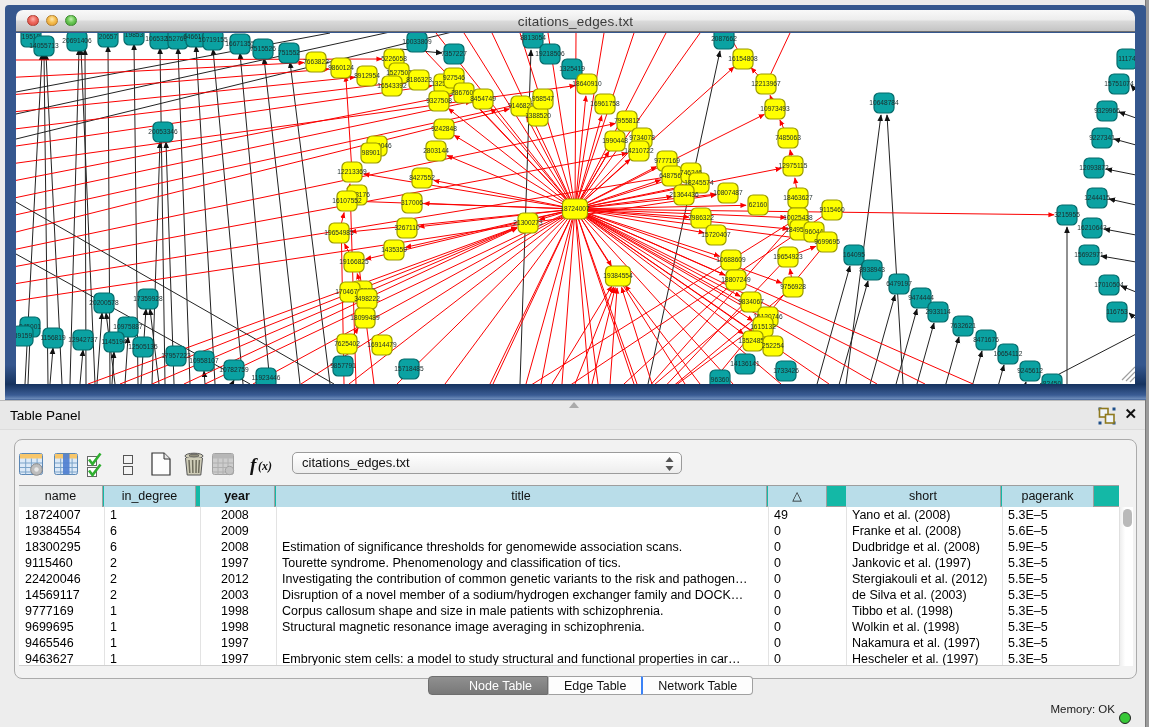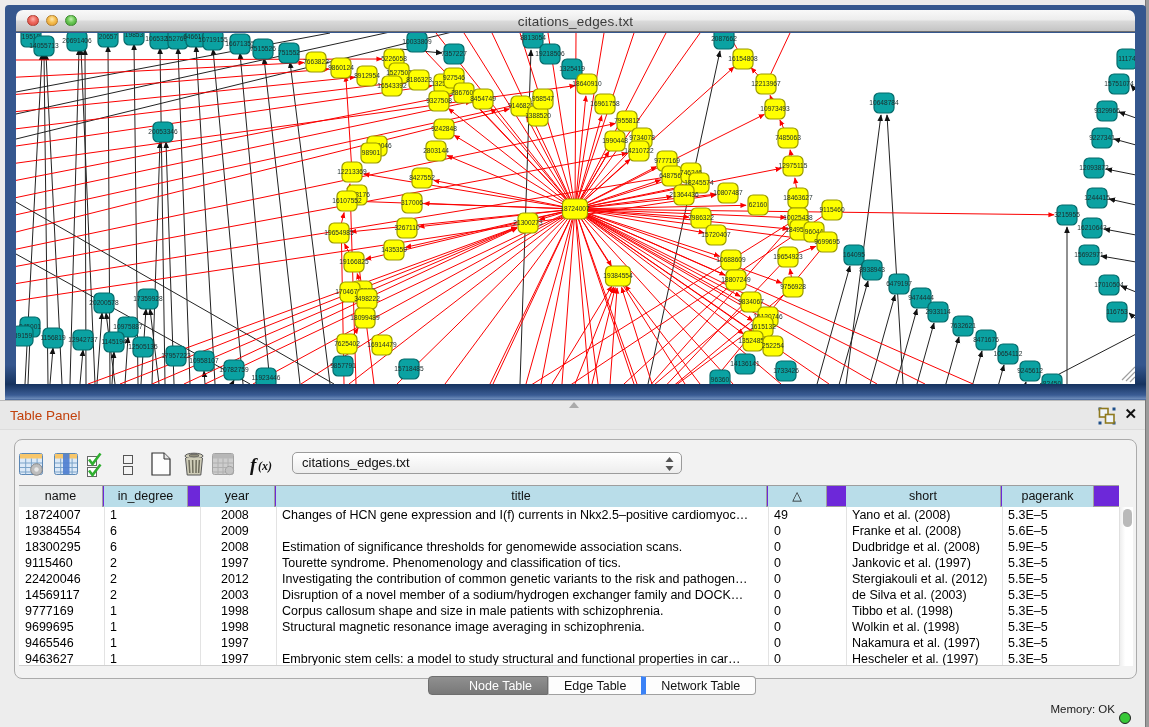--- a/index.html
+++ b/index.html
@@ -20,31 +20,31 @@
 #titlebar .tl { position:absolute; top:4.6px; width:11.5px; height:11.5px; border-radius:50%; }
 #tl1 { left:11px; background:radial-gradient(circle at 50% 35%,#ffb3ac 0%,#ee6a60 45%,#d44439 100%); border:0.8px solid #b03d32;}
 #tl2 { left:30px; background:radial-gradient(circle at 50% 35%,#ffe9b3 0%,#f5bf4f 45%,#e0952e 100%); border:0.8px solid #b5812c;}
 #tl3 { left:49px; background:radial-gradient(circle at 50% 35%,#c4f0b4 0%,#6cc956 45%,#3f9e31 100%); border:0.8px solid #3d8a2f;}
 #title { width:1119px; top:3.5px; text-align:center; font-size:13.5px; color:#3a3a3a; letter-spacing:0.2px;}
 #canvas { left:0; top:22.5px; width:1119px; height:351px; background:#fff; overflow:hidden; }
 
 
 #panel { left:0; top:400px; width:1145px; height:327px; background:#ededed; border-top:1px solid #b9b9b9;}
 #ptitle { left:0; top:0; width:1145px; height:29px; background:#e8e8e8; border-bottom:1px solid #dcdcdc;}
-#ptitle span { position:absolute; left:10px; top:7px; font-size:13.5px; color:#c2410c; }
+#ptitle span { position:absolute; left:10px; top:7px; font-size:13.5px; color:#000000; }
 #pfloat { right:28px; top:5px; }
 #pclose { right:8px; top:4px; font-size:15px; font-weight:bold; color:#111; }
 #container { left:14px; top:38px; width:1123px; height:240px; background:#f2f2f2;
   border:1px solid #ababab; border-radius:8px; }
 #toolbar { left:4px; top:4px; width:1100px; height:30px; }
 #dropdown { left:273px; top:8px; width:390px; height:22px; background:linear-gradient(180deg,#ffffff,#ededed);
   border:1px solid #9b9b9b; border-radius:5px; font-size:13px; color:#111; line-height:20px; padding-left:9px;}
 #dropdown .st { position:absolute; right:7px; top:3.5px; }
 
-#thead { left:4px; top:45px; width:1100px; height:22px; border-top:1px solid #9e9e9e; border-bottom:1px solid #9e9e9e; background:#6d28d9;}
+#thead { left:4px; top:45px; width:1100px; height:22px; border-top:1px solid #9e9e9e; border-bottom:1px solid #9e9e9e; background:#14b8a6;}
 #thead .th { position:absolute; top:0; height:21px; background:#b9dde9; border-right:1px solid #9e9e9e;
   font-size:12.5px; color:#111; text-align:center; line-height:21px; }
 #tbody { left:4px; top:67px; width:1100px; height:159px; background:#fff; overflow:hidden;
   border-bottom:1px solid #cfcfcf;}
 .tr { position:relative; width:1077px; height:16px; font-size:12.5px; color:#000; white-space:nowrap; }
 .tr div { position:absolute; top:0.5px; overflow:hidden; }
 .c0 { left:6px;   width:78px; }
 .c1 { left:91px;  width:90px; }
 .c2 { left:202px; width:70px; }
 .c3 { left:263px; width:486px; }
@@ -58,21 +58,21 @@
 #sbar { left:1104px; top:67px; width:14px; height:159px; background:linear-gradient(90deg,#eee,#fff 40%,#fff); border-left:1px solid #e0e0e0;}
 #sthumb { left:3px; top:2px; width:8.5px; height:18px; background:#b9b9b9; border-radius:5px; }
 
 
 #tabs { left:428px; top:275px; height:19px; }
 .tab { position:relative; float:left; height:19px; line-height:18px; font-size:12.5px; padding:0 15px;
   background:#fdfdfd; border-top:1px solid #a0a0a0; border-bottom:1px solid #a0a0a0; color:#111;}
 .tab.sel { background:linear-gradient(180deg,#909090,#787878); color:#fff;
   border:1px solid #6e6e6e; border-radius:4px 0 0 4px;padding-left:40px; }
 .tab.mid { border-left:1px solid #c0c0c0; }
-.tab.last { border-right:1px solid #a0a0a0; border-radius:0 4px 4px 0; border-left:5px solid #3b82f6;}
+.tab.last { border-right:1px solid #a0a0a0; border-radius:0 4px 4px 0; border-left:2px solid #3b82f6;}
 
 #mem { right:30px; top:302px; font-size:11.5px; color:#1a1a1a;margin-left:26px; }
 #memdot { right:14px; top:311px; width:12px; height:12px; border-radius:50%; background:#37c837; border:1px solid #222;}
 #caret { left:569px; top:1px; width:0; height:0; border-left:5px solid transparent; border-right:5px solid transparent; border-bottom:6px solid #9a9a9a; opacity:0.8;}
 </style></head>
 <body>
 <div id="rstrip" class="abs"></div>
 <div id="frame" class="abs"></div>
 <div id="framebot" class="abs"></div>
 <div id="win" class="abs">
@@ -616,33 +616,32 @@
 <text x="8" y="16" font-family="Liberation Serif, serif" font-style="italic" font-weight="bold" font-size="12" fill="#111">(x)</text>
 </g>
 </svg>
       <div id="dropdown" class="abs">citations_edges.txt<span class="st"><svg width="9" height="14" viewBox="0 0 9 14">
 <path d="M4.5 0 L8.5 5 L0.5 5 z" fill="#555"></path>
 <path d="M4.5 14 L8.5 9 L0.5 9 z" fill="#555"></path>
 </svg></span></div>
     </div>
     <div id="thead" class="abs">
       <div class="th" style="left:0;width:84px;background:#e7eaeb;">name</div>
-      <div class="th" style="left:85px;width:84px;">in_degree</div>
-      <div class="th" style="left:181px;width:75px;">year</div>
+      <div class="th" style="left:85px;width:92px;">in_degree</div>
+      <div class="th" style="left:181px;width:75px;font-weight:bold;">year</div>
       <div class="th" style="left:257px;width:491px;">title</div>
       <div class="th" style="left:749px;width:59px;">△ out_de…</div>
       <div class="th" style="left:827px;width:155px;">short</div>
       <div class="th" style="left:983px;width:92px;">pagerank</div>
     </div>
     <div id="tbody" class="abs">
 <div class="tr">
           <div class="c0">18724007</div>
           <div class="c1">1</div>
           <div class="c2">2008</div>
-          <div class="c3">Changes of HCN gene expression and I(f) currents in Nkx2.5–positive cardiomyoc…</div>
           <div class="c4">49</div>
           <div class="c5">Yano et al. (2008)</div>
           <div class="c6">5.3E–5</div>
         </div>
 <div class="tr">
           <div class="c0">19384554</div>
           <div class="c1">6</div>
           <div class="c2">2009</div>
           <div class="c4">0</div>
           <div class="c5">Franke et al. (2008)</div>

